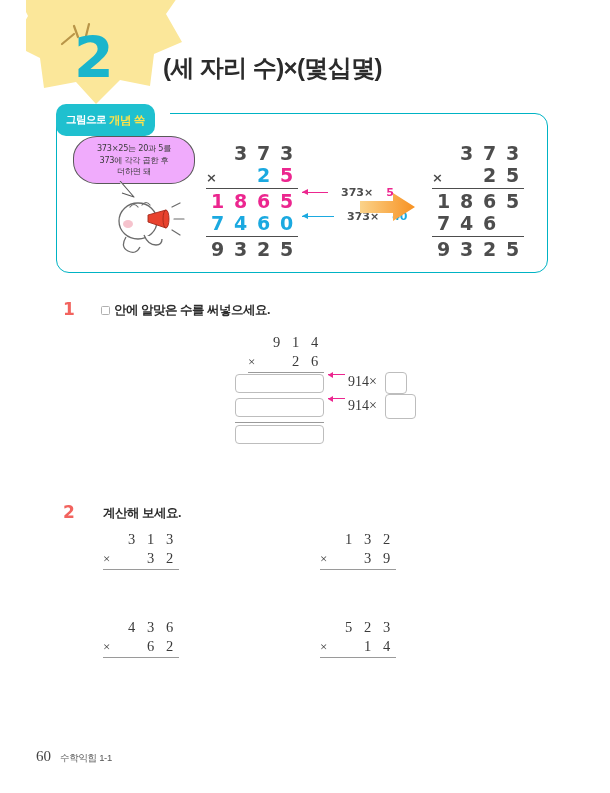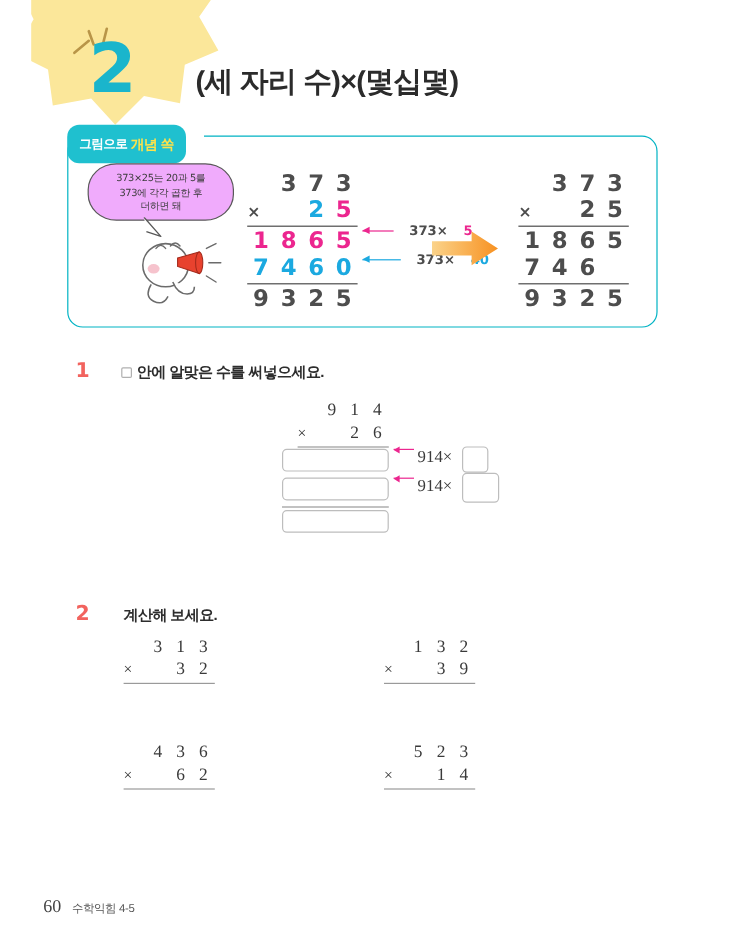--- a/index.html
+++ b/index.html
@@ -387,14 +387,14 @@
   <div class="srow">
     <span class="sop">×</span>
     <span class="sd">1</span>
     <span class="sd">4</span>
   </div>
   <div class="sline"></div>
 </div>
 
 <div id="footer">
   <span id="page-no">60</span>
-  <span id="book-name">수학익힘 4-5</span>
+  <span id="book-name">수학익힘 1-1</span>
 </div>
 
 </body></html>

